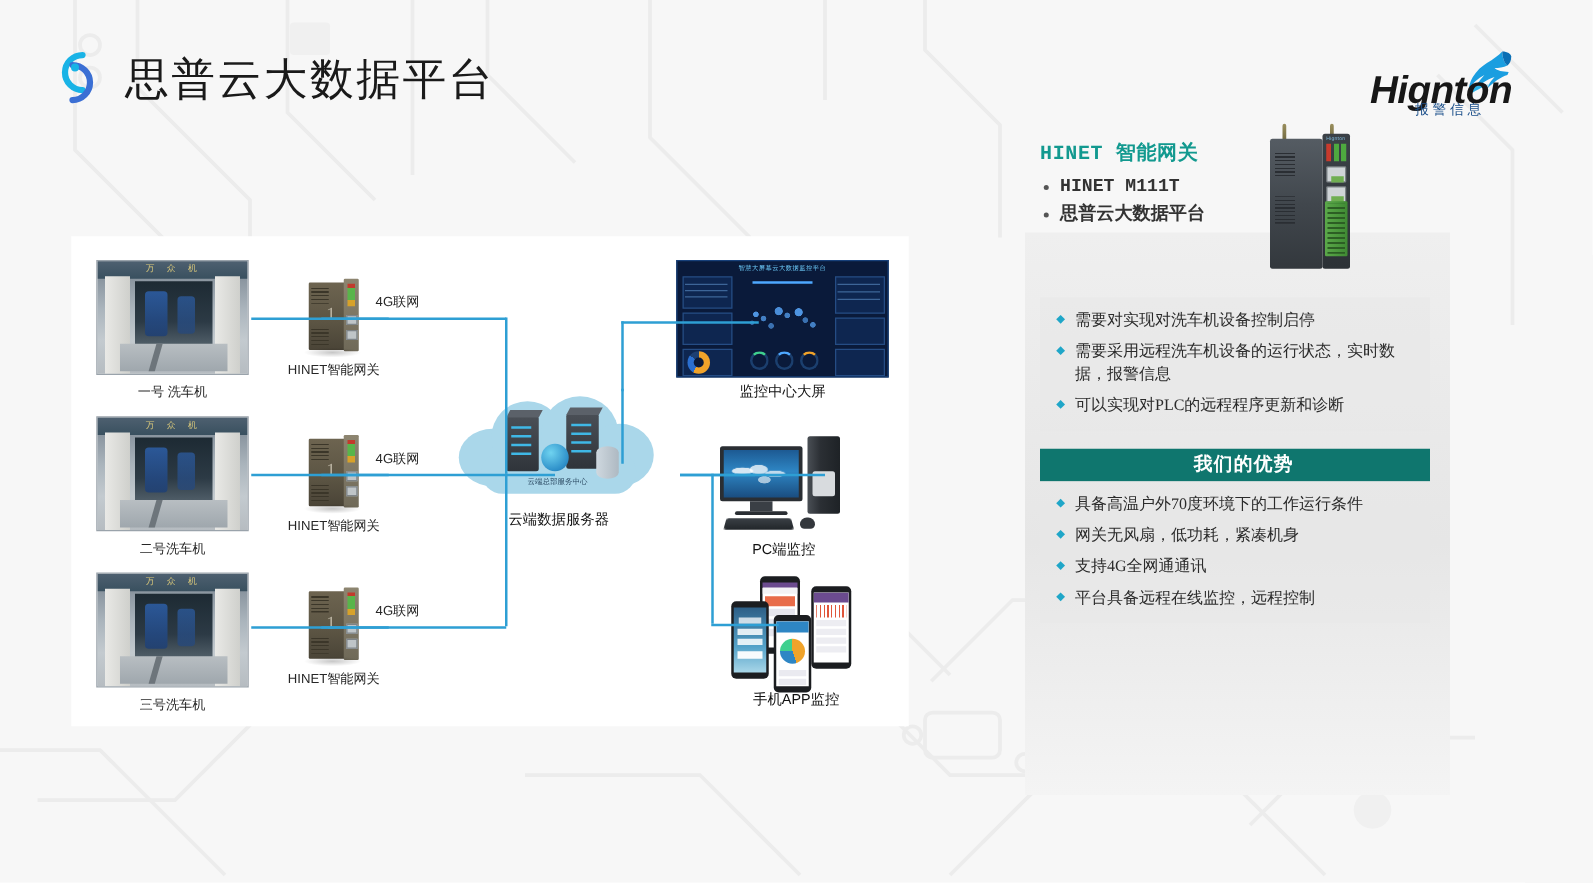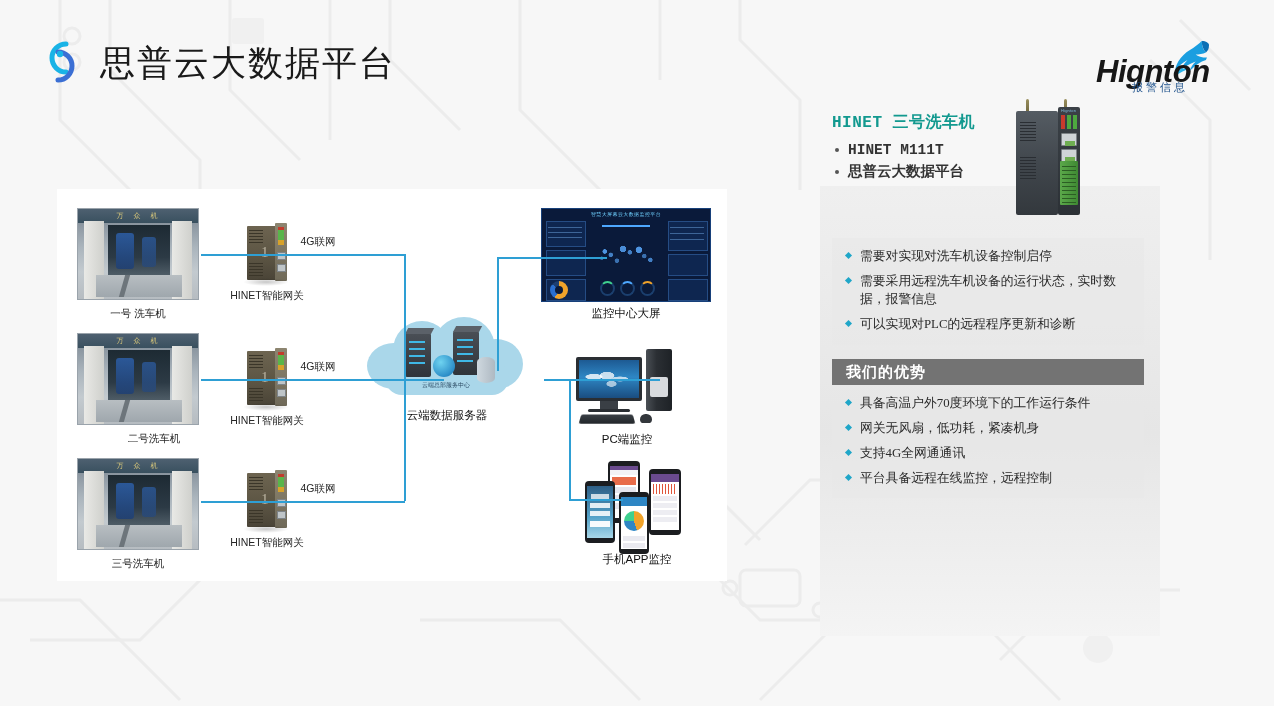--- a/index.html
+++ b/index.html
@@ -576,21 +576,21 @@
   .info-head {
     height: 26px;
     line-height: 26px;
     padding-left: 14px;
     font-size: 15px;
     font-weight: bold;
     color: #ffffff;
     letter-spacing: 1px;
   }
   .info-head.needs { background: #f5ae17; }
-  .info-head.adv  { background: #737373; }
+  .info-head.adv  { background: #0f766e; text-align: center; }
   .info-body {
     background: rgba(232,232,232,.55);
     padding: 9px 10px 11px 10px;
   }
   .info-list { list-style: none; }
   .info-list li {
     position: relative;
     padding-left: 18px;
     margin-bottom: 7px;
     font-size: 12.8px;
@@ -729,21 +729,21 @@
     <div class="machine-photo" style="left:20px;top:144px;">
       <div class="mp-beam"></div>
       <div class="mp-sign">万 众 机</div>
       <div class="mp-pillar-l"></div>
       <div class="mp-pillar-r"></div>
       <div class="mp-tunnel"></div>
       <div class="mp-brush"></div>
       <div class="mp-brush2"></div>
       <div class="mp-rail"></div>
     </div>
-    <div class="node-label" style="left:36px;top:243px;width:122px;">二号洗车机</div>
+    <div class="node-label" style="left:20px;top:243px;width:122px;">二号洗车机</div>
 
     <div class="gw-device" style="left:188px;top:158px;">
       <div class="gw-body"></div>
       <div class="gw-vents"></div>
       <div class="gw-vents2"></div>
       <div class="gw-num">1</div>
       <div class="gw-side"></div>
       <div class="gw-leds"></div>
       <div class="gw-port" style="top:30px;"></div>
       <div class="gw-port" style="top:42px;"></div>
@@ -895,21 +895,21 @@
     <div class="hero-brand">Hignton</div>
     <div class="hero-led"></div>
     <div class="hero-rj" style="top:34px;"></div>
     <div class="hero-rj" style="top:50px;"></div>
     <div class="hero-term"></div>
   </div>
 
   <div class="right-col">
 
     <div class="gw-section">
-      <div class="gw-title">HINET 三号洗车机</div>
+      <div class="gw-title">HINET 智能网关</div>
       <ul class="gw-list">
         <li>HINET  M111T</li>
         <li>思普云大数据平台</li>
       </ul>
     </div>
 
     <div class="info-box">
       <div class="info-body">
         <ul class="info-list">
           <li>需要对实现对洗车机设备控制启停</li>

